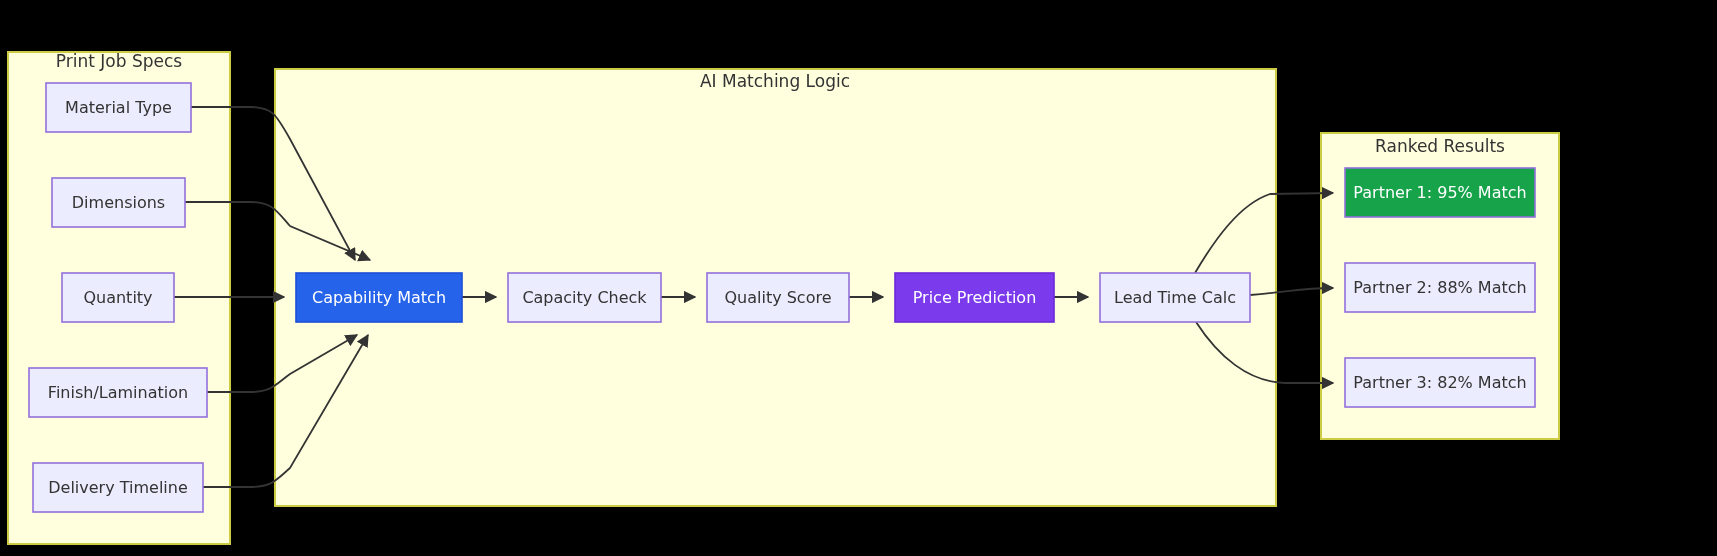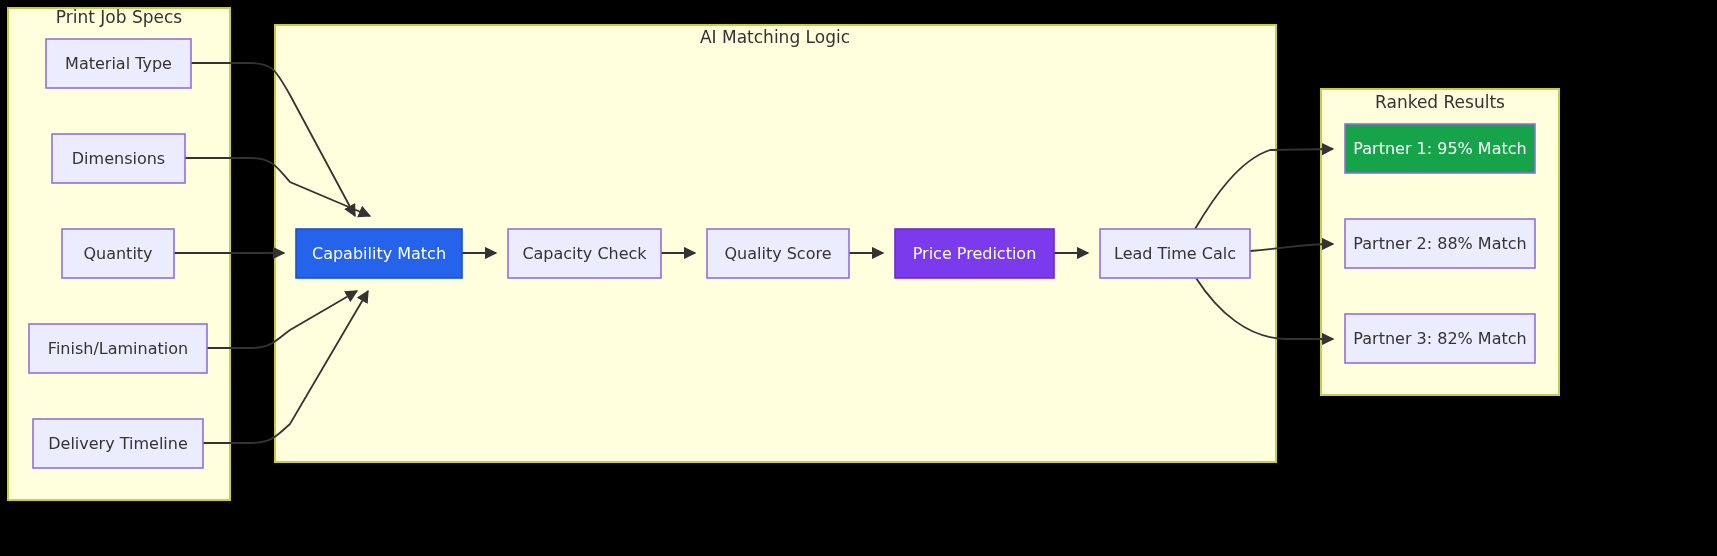--- a/index.html
+++ b/index.html
@@ -11,20 +11,21 @@
     width: 1717px;
     height: 556px;
     overflow: hidden;
     font-family: "DejaVu Sans", "Liberation Sans", sans-serif;
   }
   #diagram-root {
     position: relative;
     width: 1717px;
     height: 495px;
     background: #b91c1c;
+    margin-top: 44px;
   }
   svg.flow {
     display: block;
     width: 1717px;
     height: 556px;
     background: #000000;
   }
   .cluster-rect {
     fill: #ffffde;
     stroke: #cccc44;

